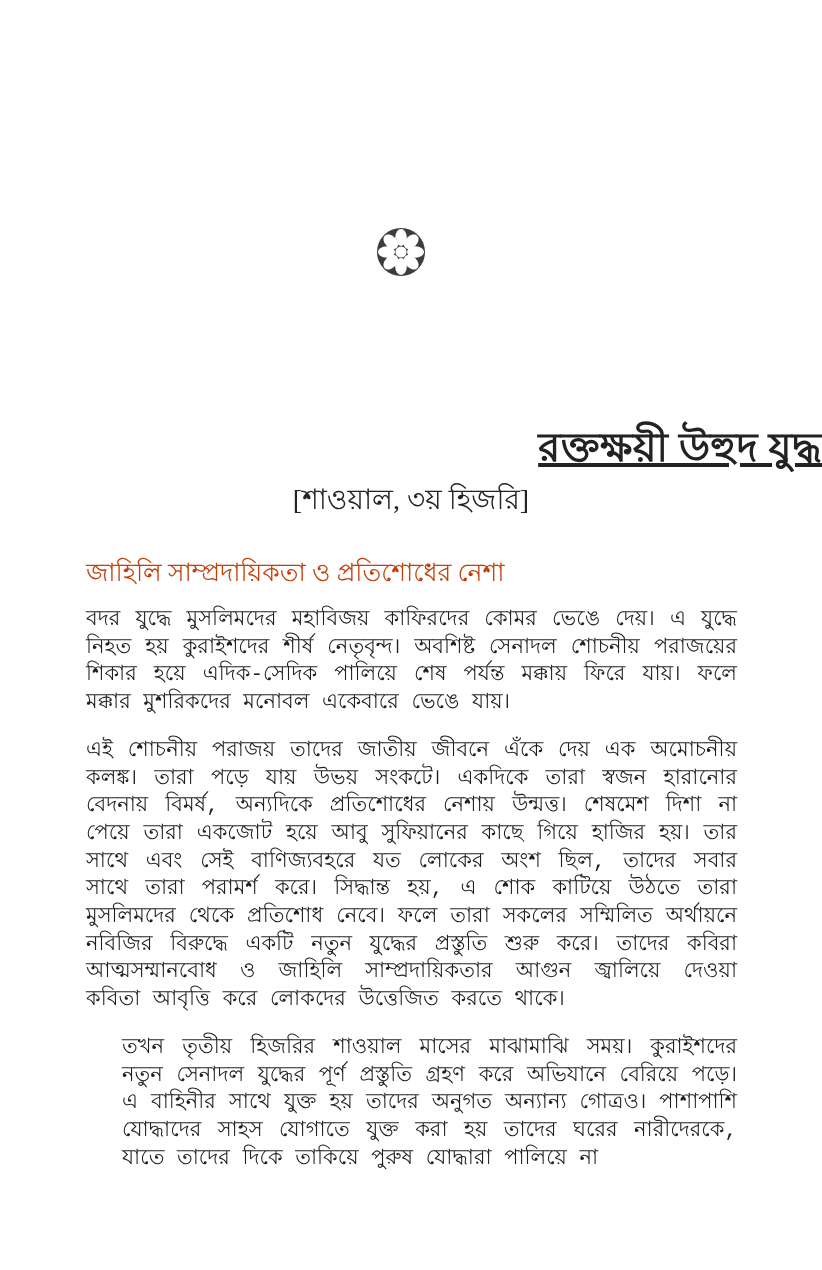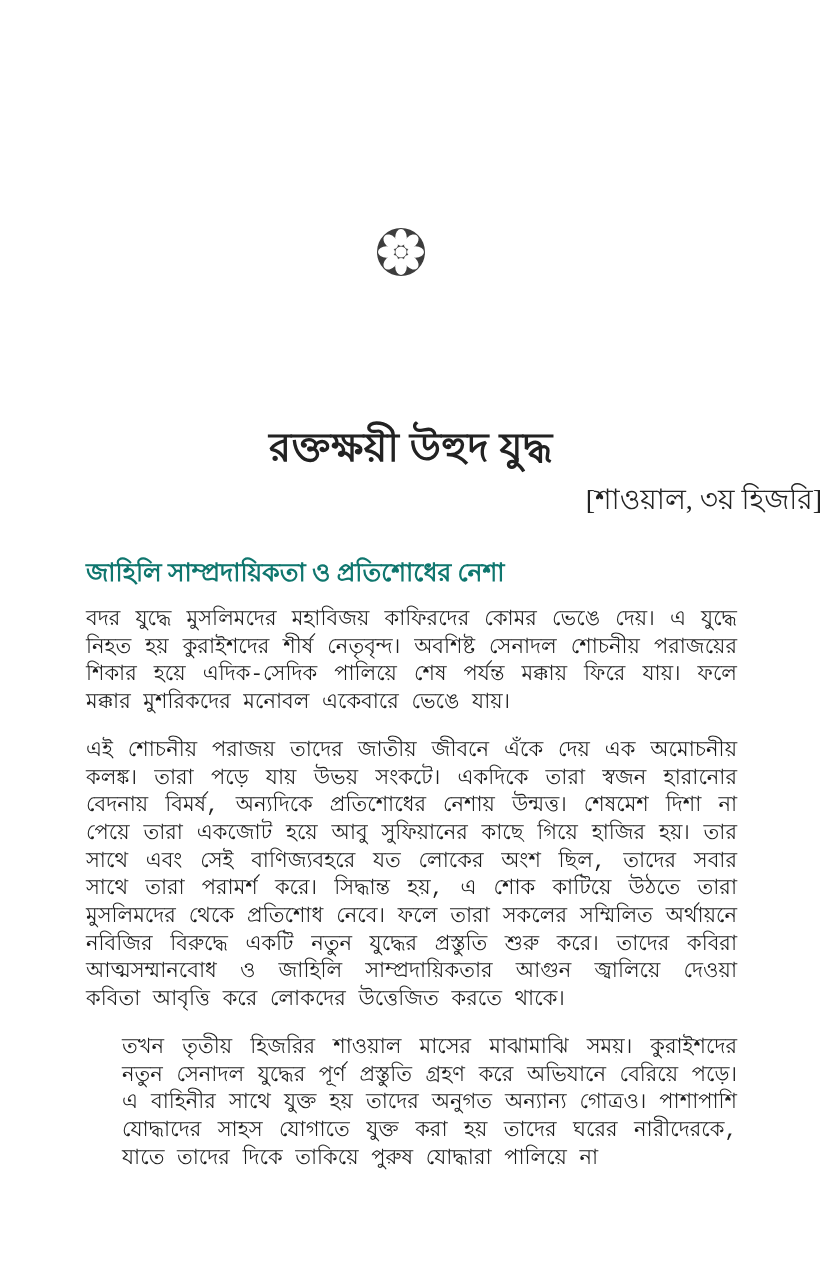--- a/index.html
+++ b/index.html
@@ -25,51 +25,52 @@
     left: 375px;
     width: 52px;
     height: 52px;
   }
 
   .chapter-title {
     position: absolute;
     top: 416px;
     left: 0;
     width: 100%;
-    text-align: center;
+    text-align: right;
     font-size: 40px;
     font-weight: bold;
     color: #222222;
     letter-spacing: 0.5px;
+    text-decoration: underline;
   }
 
   .chapter-subtitle {
     position: absolute;
     top: 478px;
     left: 0;
     width: 100%;
-    text-align: right;
+    text-align: center;
     font-size: 28px;
     font-weight: normal;
     color: #242424;
   }
 
   .content {
     position: absolute;
     top: 557px;
     left: 86px;
     width: 651px;
   }
 
   .section-heading {
     font-size: 25px;
-    font-weight: bold;
+    font-weight: normal;
     line-height: 32px;
     margin-bottom: 17px;
-    color: #0f766e;
+    color: #c2410c;
   }
 
   .body-paragraph {
     font-size: 21px;
     line-height: 27.7px;
     text-align: justify;
     margin-bottom: 20px;
     color: #1f1f1f;
     font-family: Liberation Mono, monospace;
   }

